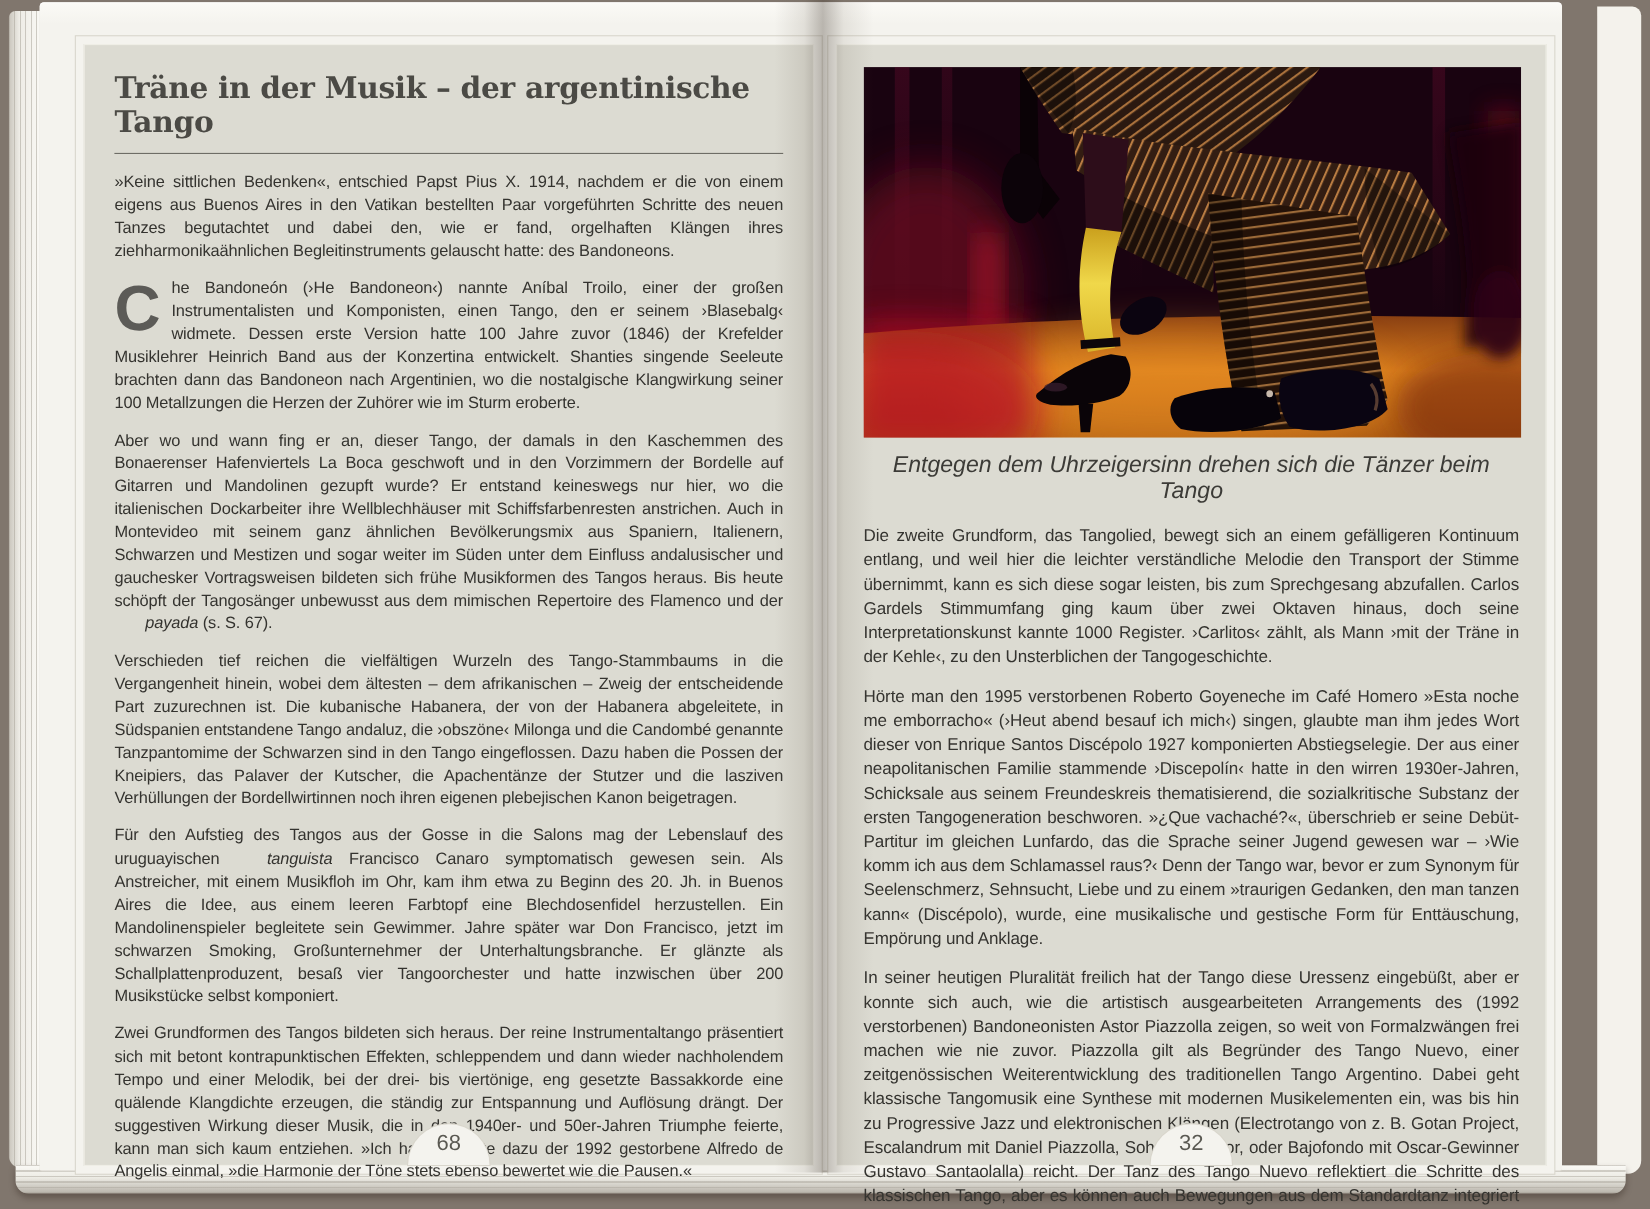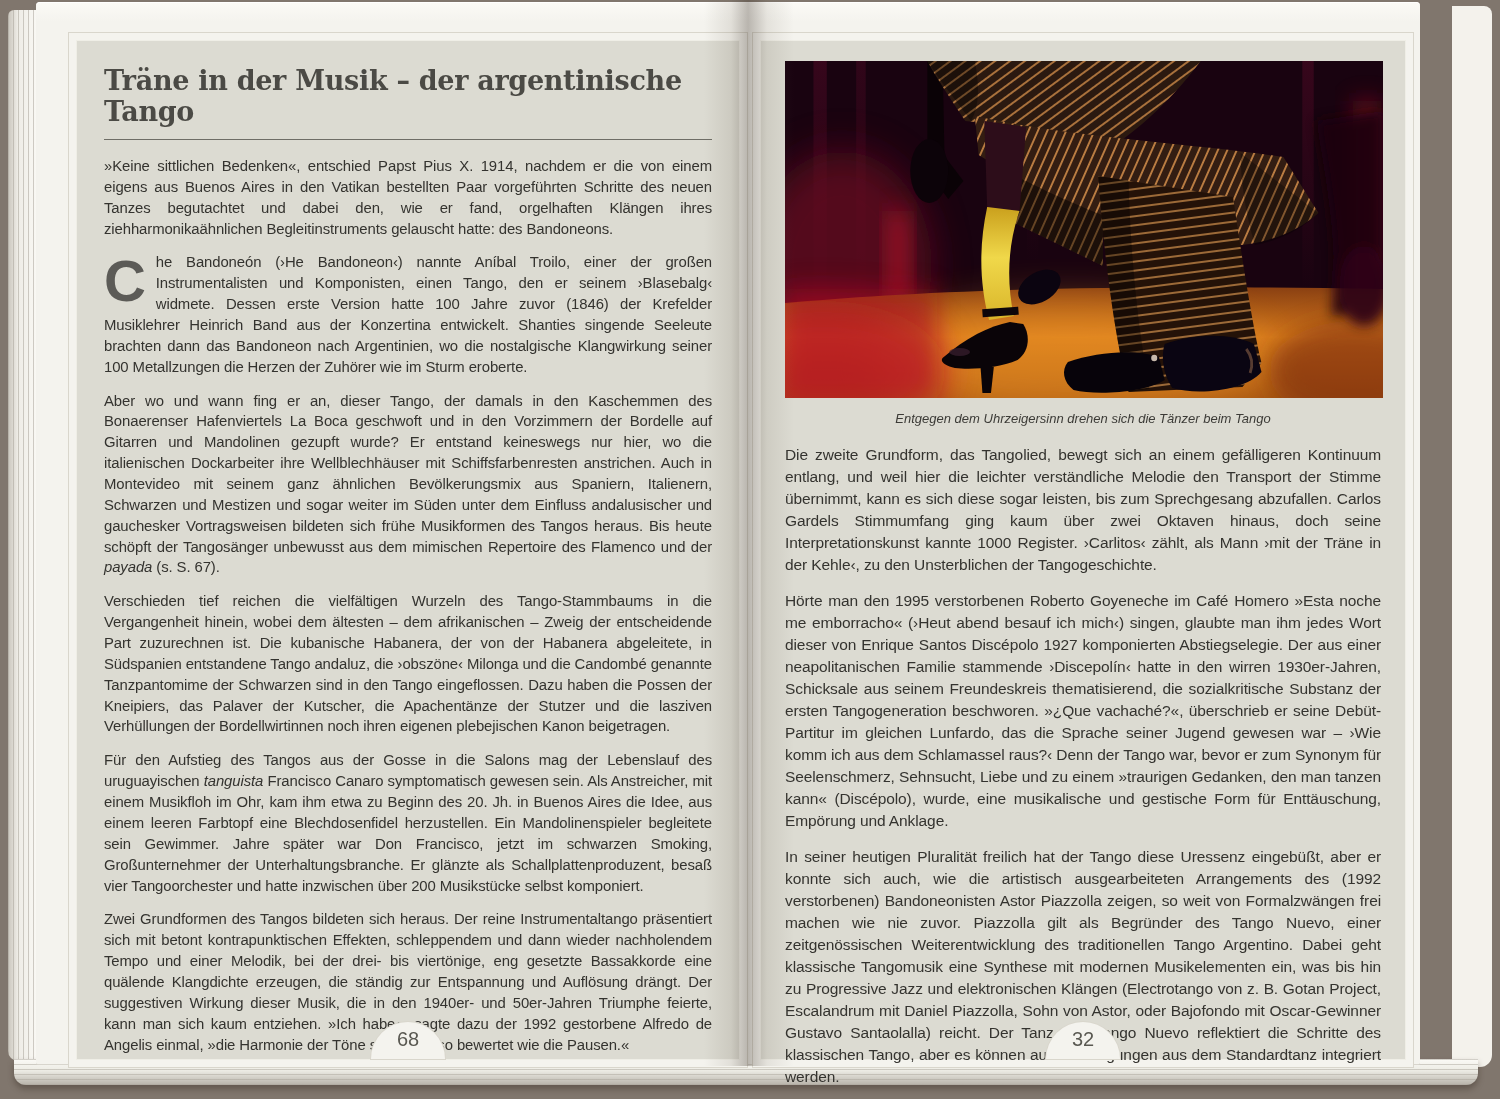--- a/index.html
+++ b/index.html
@@ -65,23 +65,23 @@
   .title-rule{height:1px;background:#6e6d66;border:none;margin:0 0 16px 0;}
   p.body{
     font-size:14.9px;line-height:1.40;letter-spacing:-0.1px;
     color:#34332f;text-align:justify;margin:0 0 13px 0;
   }
   .panel-right p.body{font-size:15.5px;line-height:1.42;margin:0 0 14px 0;}
   .dropcap{
     float:left;font-weight:700;font-size:58px;line-height:.82;
     color:#5c5b57;margin:5px 10px 0 0;
   }
-  .ital{font-style:italic;}
+  .ital{font-style:italic;margin-left:28px;}
   .caption{
-    font-size:13px;font-style:italic;color:#3c3b37;
+    font-size:21px;font-style:italic;color:#3c3b37;
     text-align:center;margin:13px 0 18px 0;
   }
   .photo-wrap{width:598px;height:337px;overflow:hidden;}
   .photo-wrap svg{display:block;}
   .pagenum-tab{
     position:absolute;bottom:0;left:50%;transform:translateX(-50%);
     width:74px;height:37px;border-radius:74px 74px 0 0;
     background:#f4f3ee;box-shadow:0 0 0 1px #d9d6cc;
     display:flex;align-items:flex-start;justify-content:center;
     font-size:20px;color:#5a5952;z-index:7;

